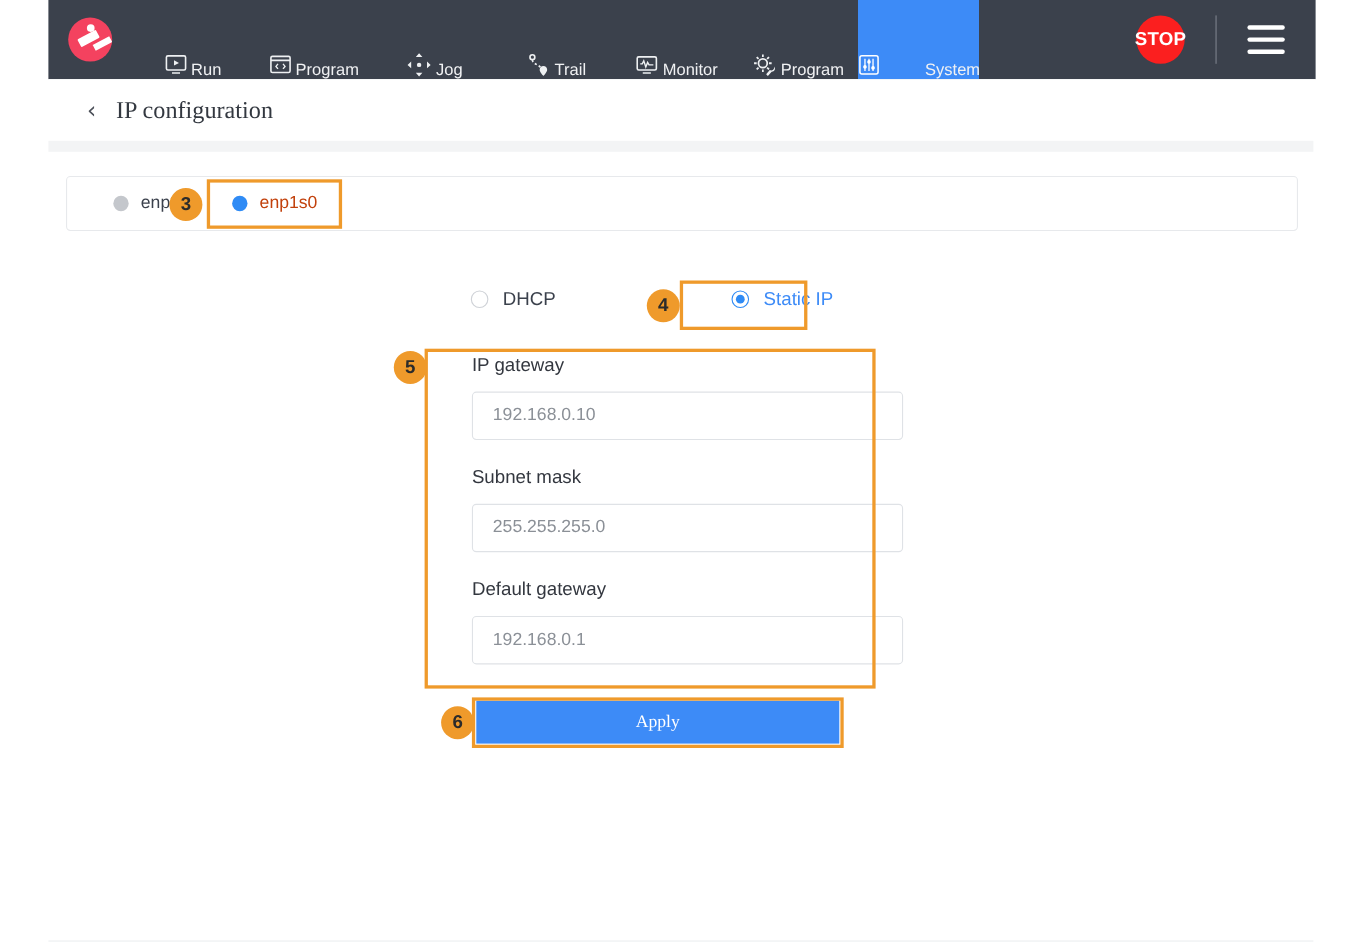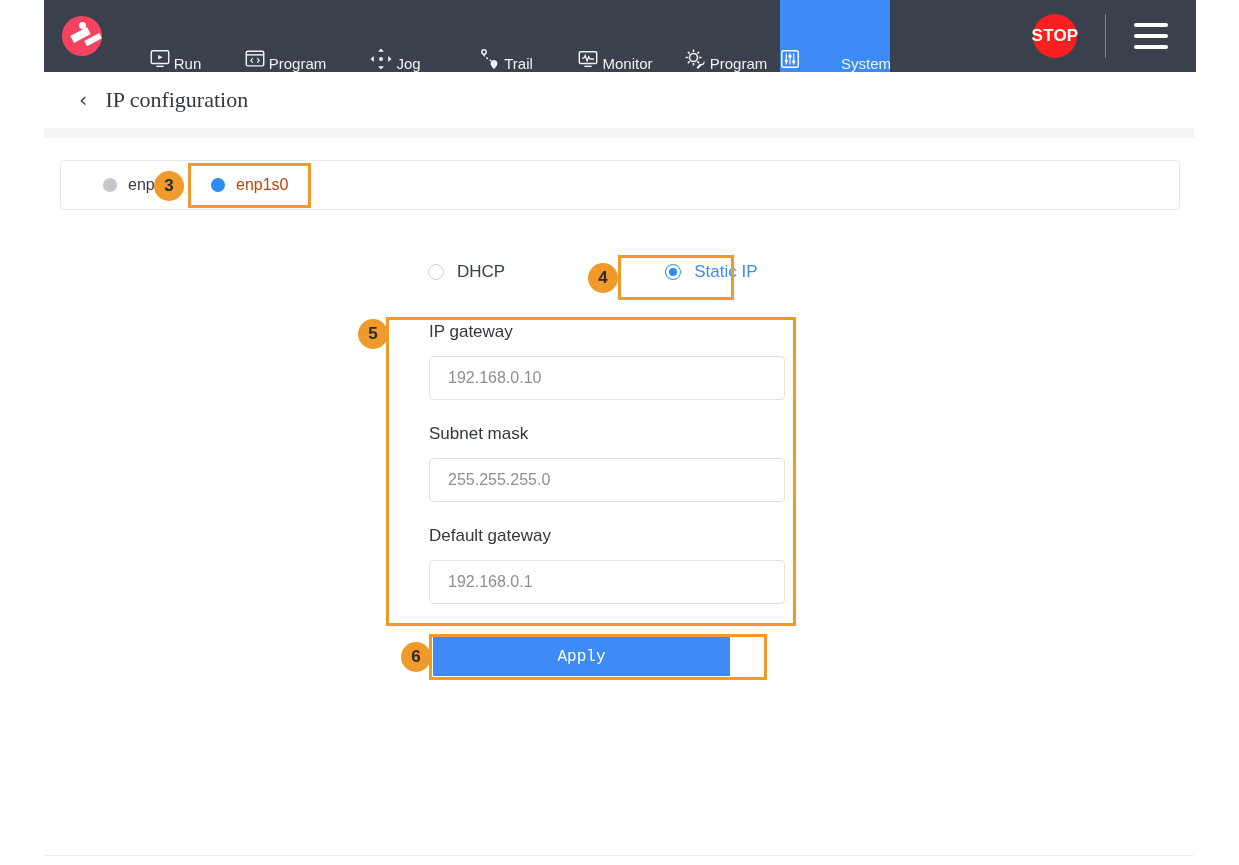--- a/index.html
+++ b/index.html
@@ -251,51 +251,51 @@
     left: 429px;
     top: 322px;
     width: 338px;
   }
   .field-label {
     font-size: 17px;
     color: #33373f;
     margin-bottom: 14px;
   }
   .field-input {
-    width: 356px;
+    width: 392px;
     height: 44px;
     border: 1px solid #dfe2e6;
     border-radius: 4px;
     box-sizing: border-box;
     display: flex;
     align-items: center;
     padding: 0 18px;
     font-size: 16px;
     color: #8b9097;
     background: #ffffff;
     margin-bottom: 24px;
     cursor: text;
   }
 
   
   .apply-btn {
     position: absolute;
     left: 433px;
     top: 637px;
-    width: 297px;
+    width: 330px;
     height: 39px;
     background: #3d8bf7;
     color: #ffffff;
     font-size: 16px;
     display: flex;
     align-items: center;
     justify-content: center;
     cursor: pointer;
     border: none;
-    font-family: Liberation Mono, monospace;
+    font-family: Liberation Serif, serif;
   }
 
   
   .bottom-rule {
     position: absolute;
     left: 44px;
     top: 855px;
     width: 1150px;
     height: 1px;
     background: #eceef0;

